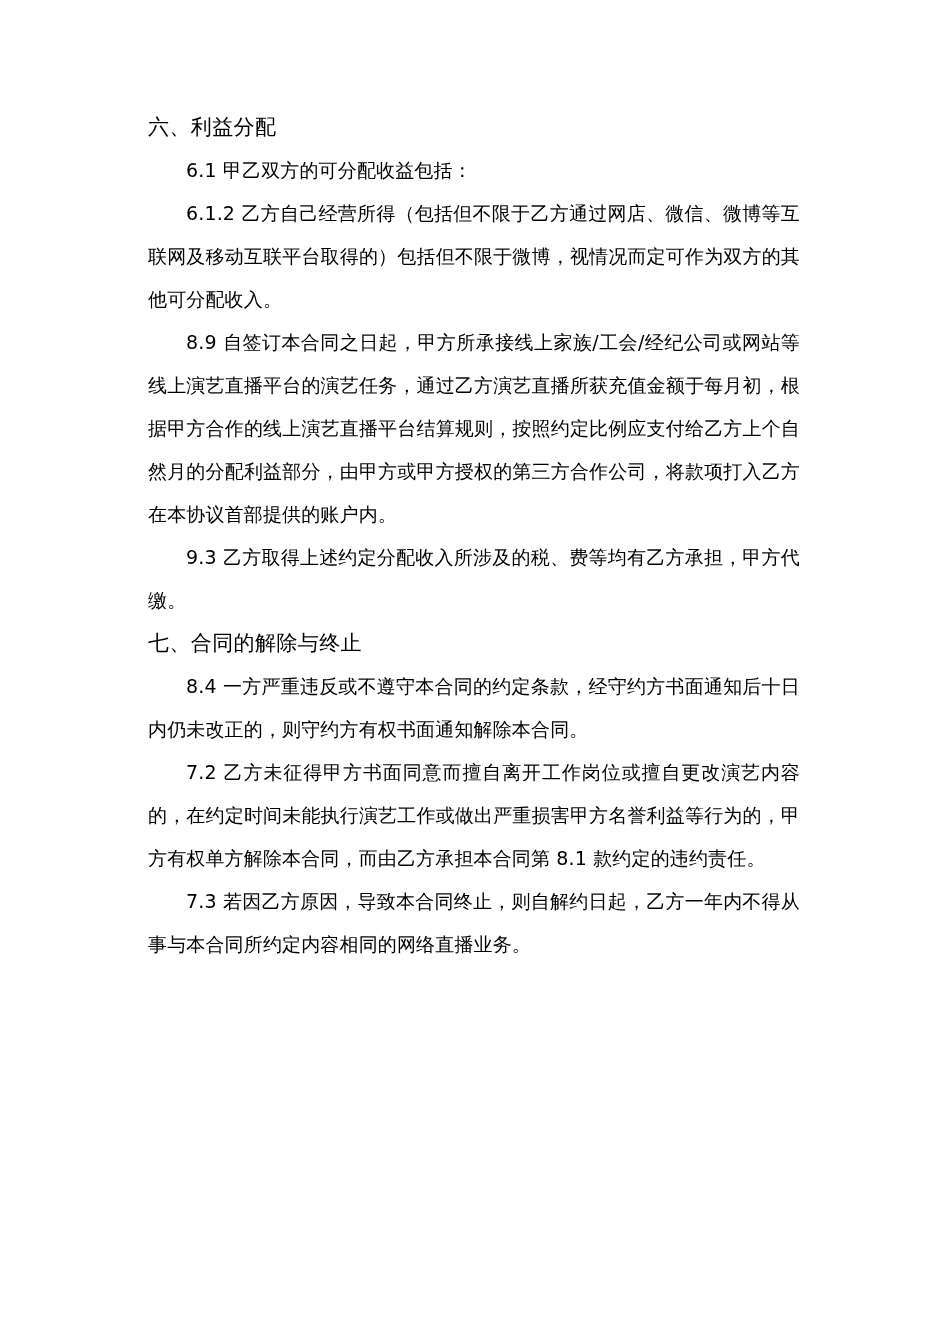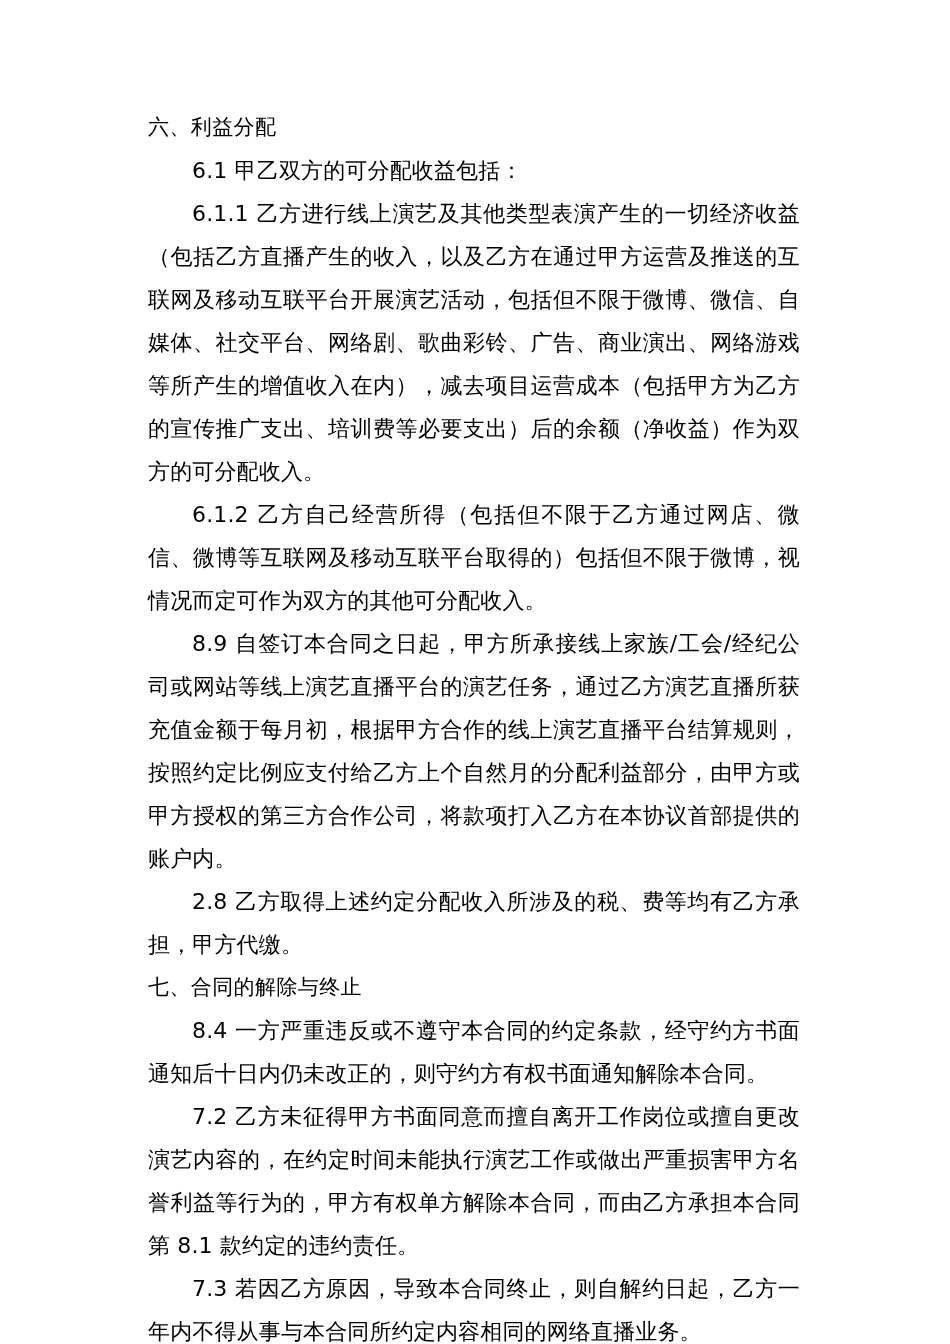--- a/index.html
+++ b/index.html
@@ -28,38 +28,37 @@
   .heading {
     font-size: 21px;
     line-height: 43px;
     letter-spacing: 0.4px;
     margin: 0;
     text-align: left;
     white-space: nowrap;
     font-weight: 400;
   }
   .para {
-    font-size: 22px;
+    font-size: 19px;
     line-height: 43px;
     margin: 0;
     text-align: justify;
     text-justify: inter-character;
     text-indent: 2em;
     letter-spacing: 0.15px;
   }
 </style>
 </head>
 <body>
 
 <div class="page">
   <div class="doc-body" id="doc-body">
       <h2 class="heading">六、利益分配</h2>
       <p class="para">6.1 甲乙双方的可分配收益包括：</p>
-      <p class="para">6.1.1 乙方进行线上演艺及其他类型表演产生的一切经济收益（包括乙方直播产生的收入，以及乙方在通过甲方运营及推送的互联网及移动互联平台开展演艺活动，包括但不限于微博、微信、自媒体、社交平台、网络剧、歌曲彩铃、广告、商业演出、网络游戏等所产生的增值收入在内），减去项目运营成本（包括甲方为乙方的宣传推广支出、培训费等必要支出）后的余额（净收益）作为双方的可分配收入。</p>
       <p class="para">6.1.2 乙方自己经营所得（包括但不限于乙方通过网店、微信、微博等互联网及移动互联平台取得的）包括但不限于微博，视情况而定可作为双方的其他可分配收入。</p>
       <p class="para">8.9 自签订本合同之日起，甲方所承接线上家族/工会/经纪公司或网站等线上演艺直播平台的演艺任务，通过乙方演艺直播所获充值金额于每月初，根据甲方合作的线上演艺直播平台结算规则，按照约定比例应支付给乙方上个自然月的分配利益部分，由甲方或甲方授权的第三方合作公司，将款项打入乙方在本协议首部提供的账户内。</p>
-      <p class="para">2.8 乙方取得上述约定分配收入所涉及的税、费等均有乙方承担，甲方代缴。</p>
+      <p class="para">9.3 乙方取得上述约定分配收入所涉及的税、费等均有乙方承担，甲方代缴。</p>
       <h2 class="heading">七、合同的解除与终止</h2>
       <p class="para">8.4 一方严重违反或不遵守本合同的约定条款，经守约方书面通知后十日内仍未改正的，则守约方有权书面通知解除本合同。</p>
       <p class="para">7.2 乙方未征得甲方书面同意而擅自离开工作岗位或擅自更改演艺内容的，在约定时间未能执行演艺工作或做出严重损害甲方名誉利益等行为的，甲方有权单方解除本合同，而由乙方承担本合同第 8.1 款约定的违约责任。</p>
       <p class="para">7.3 若因乙方原因，导致本合同终止，则自解约日起，乙方一年内不得从事与本合同所约定内容相同的网络直播业务。</p>
     </div>
 </div>
 
 </body></html>

